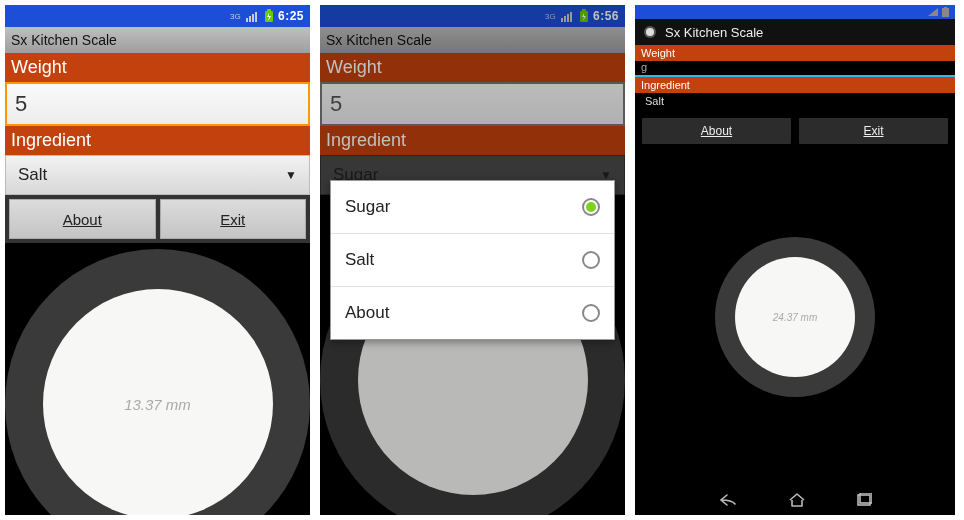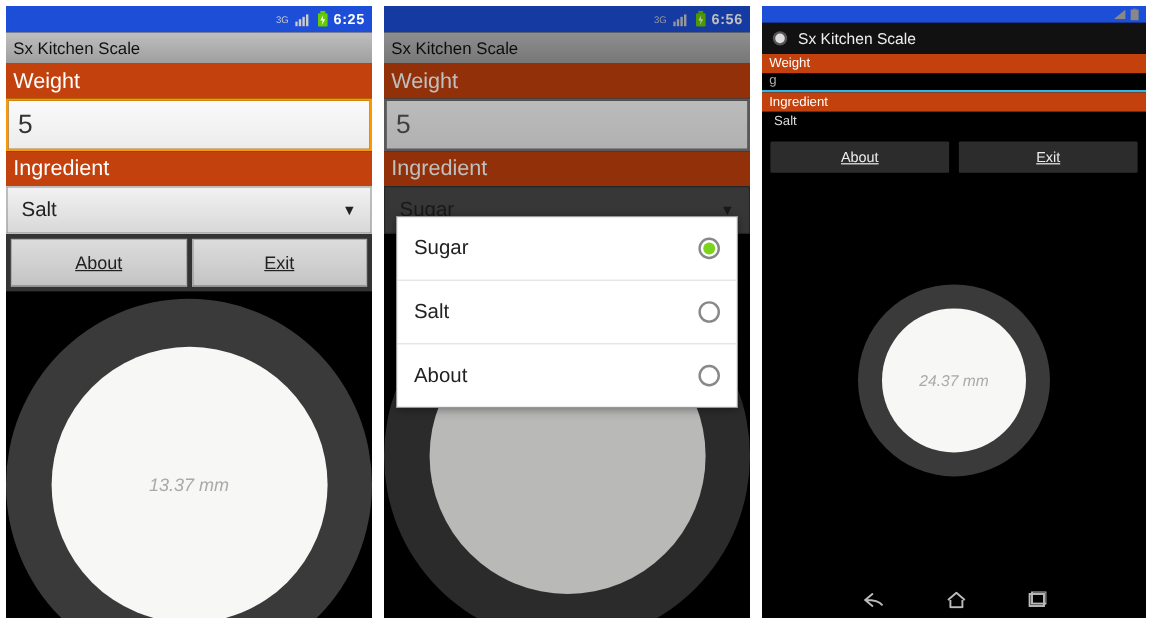--- a/index.html
+++ b/index.html
@@ -43,21 +43,21 @@
   .ing-value-dark { color:#ddd; font-size:11px; padding:2px 10px 6px 10px; }
 
   
   .scale-area { position: relative; flex:1; background:#000; display:flex; align-items:center; justify-content:center; overflow:hidden; }
   .phoneflex { display:flex; flex-direction:column; height:100%; }
   .ring { border-radius:50%; background:#3a3a3a; display:flex; align-items:center; justify-content:center; }
   .disc { border-radius:50%; background:#f7f7f5; display:flex; align-items:center; justify-content:center; color:#aaa; font-style:italic; }
   .phone.a .ring, .phone.b .ring { width: 310px; height: 310px; margin-bottom:-50px; }
   .phone.a .disc, .phone.b .disc { width: 230px; height: 230px; font-size:15px; }
   .phone.c .ring { width:160px; height:160px; }
-  .phone.c .disc { width:120px; height:120px; font-size:13px; }
+  .phone.c .disc { width:120px; height:120px; font-size:10px; }
 
   
   .spinner.dim { background:#4a4a4a; color:#222; border:1px solid #333; }
 
   
   .dropdown { position:absolute; left:10px; right:10px; top:175px; background:#fff; border:1px solid #999; box-shadow:0 2px 8px rgba(0,0,0,0.4); }
   .dd-item { display:flex; align-items:center; justify-content:space-between; padding:16px 14px; border-bottom:1px solid #e0e0e0; font-size:17px; color:#222; }
   .dd-item:last-child { border-bottom:none; }
   .radio { width:18px; height:18px; border:2px solid #888; border-radius:50%; display:flex; align-items:center; justify-content:center; }
   .radio.sel::after { content:""; width:10px; height:10px; background:#7bd41b; border-radius:50%; }

